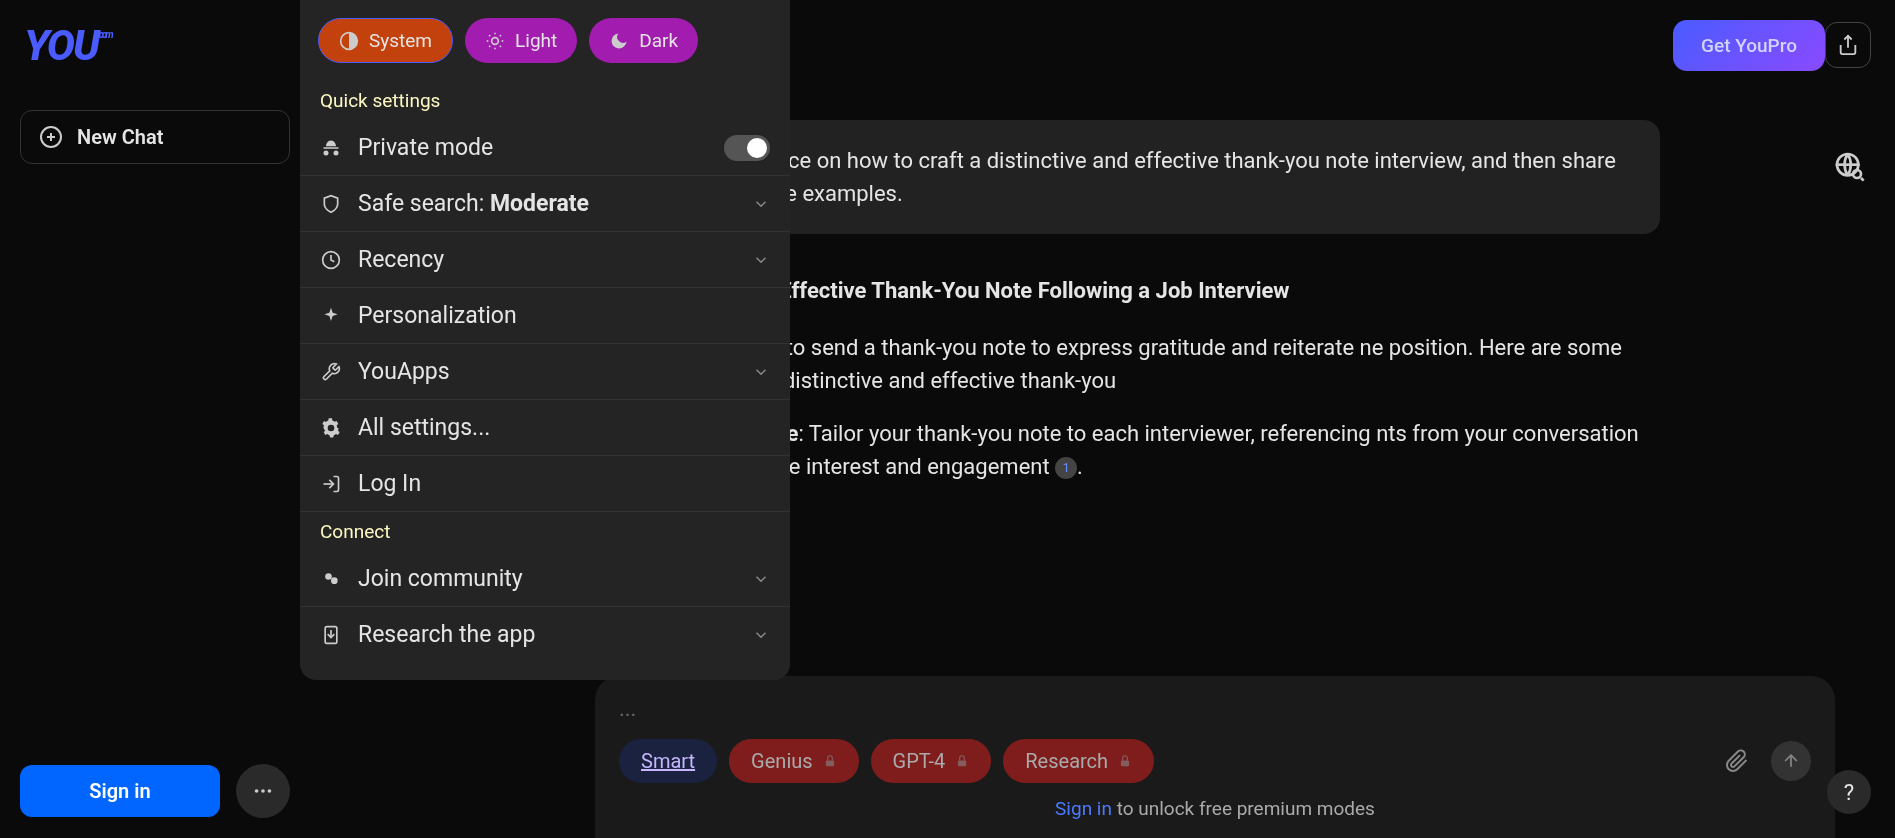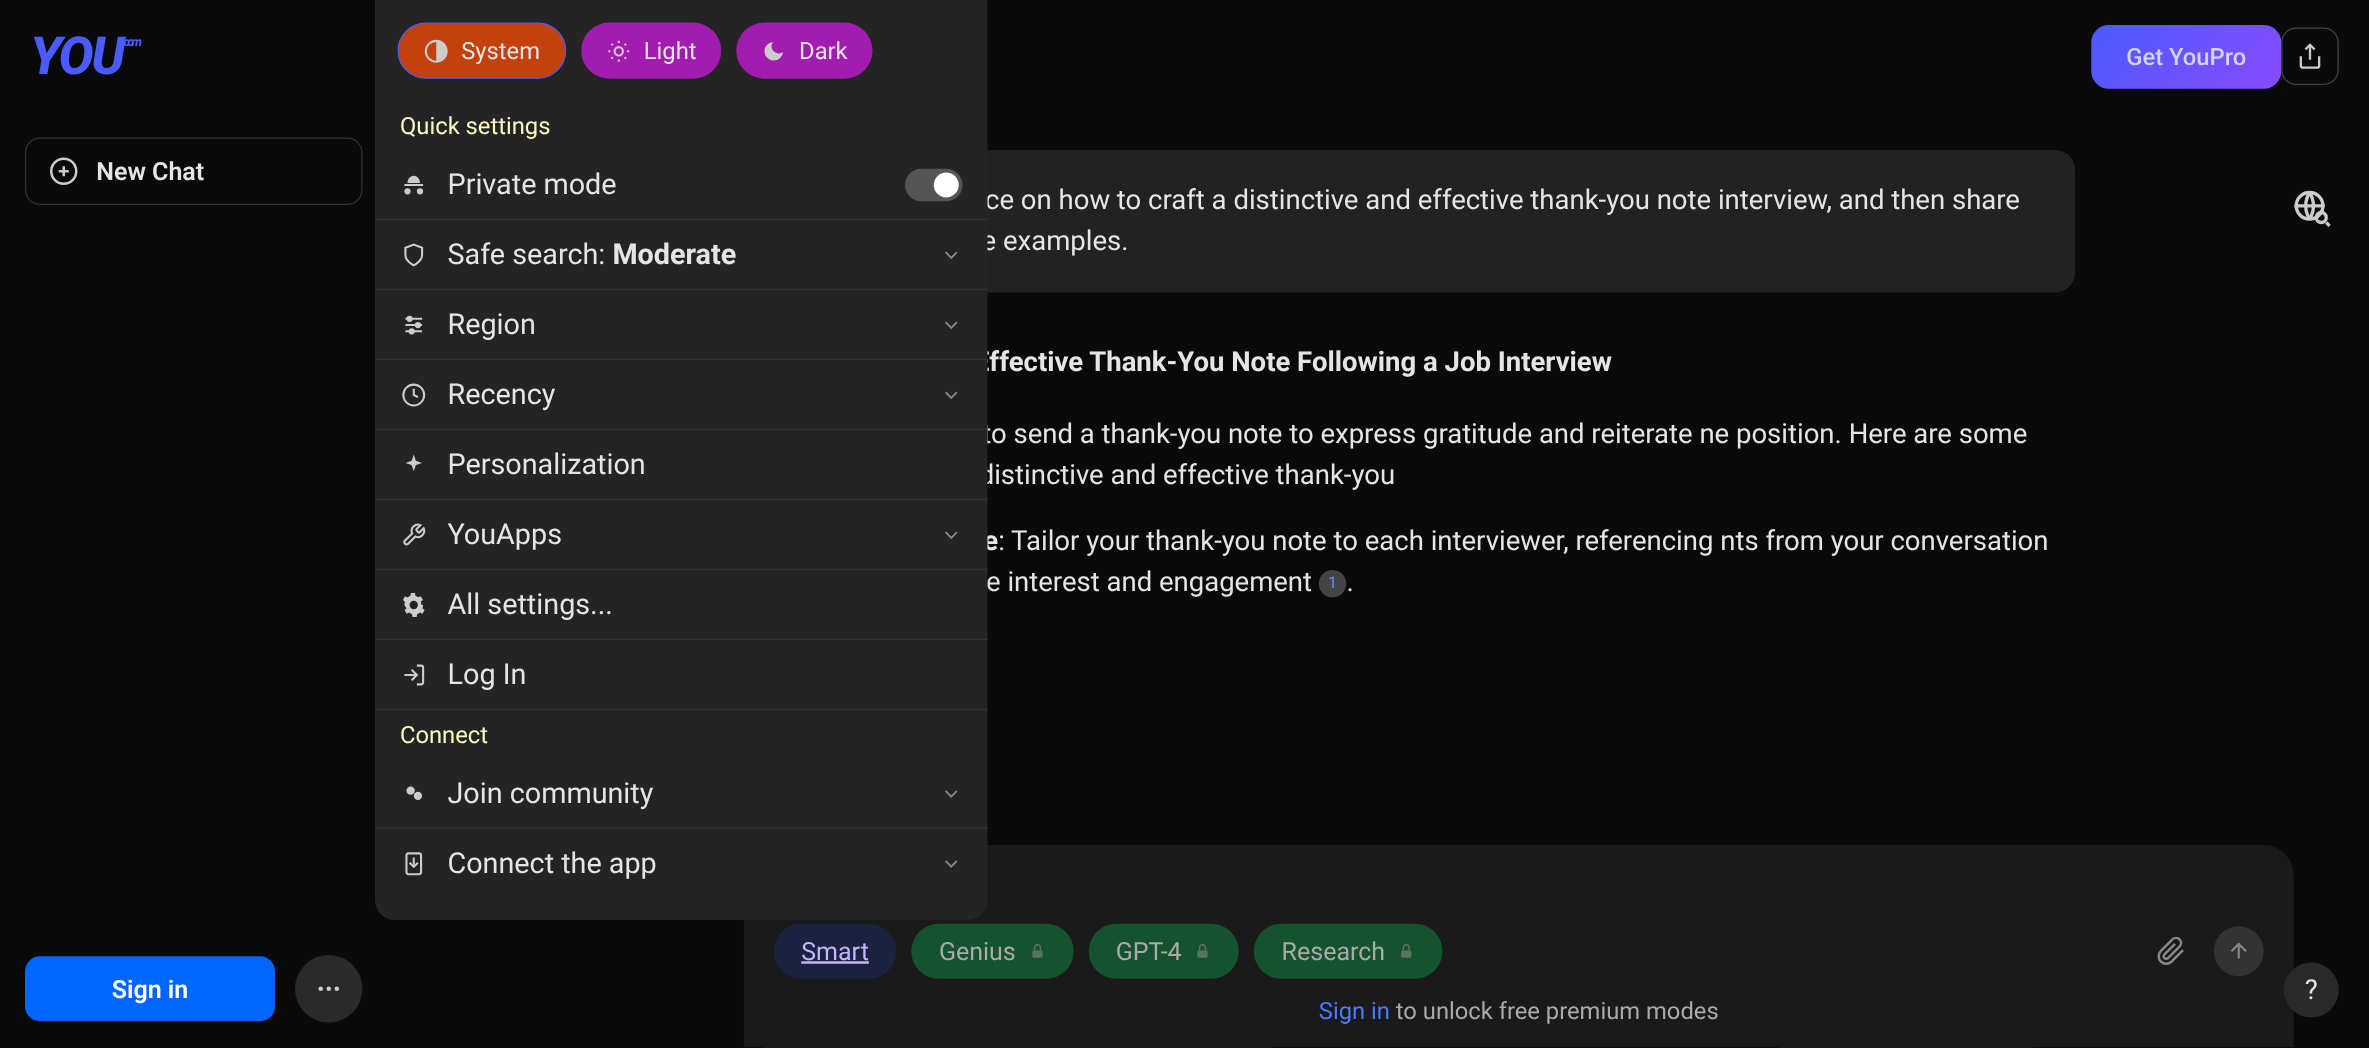--- a/index.html
+++ b/index.html
@@ -249,21 +249,21 @@
 .mode-row {
   display: flex;
   gap: 12px;
   align-items: center;
 }
 .mode-pill {
   display: flex;
   align-items: center;
   gap: 10px;
   padding: 10px 22px;
-  background: #14532d;
+  background: #7f1d1d;
   border-radius: 24px;
   font-size: 20px;
   color: #aaa;
   cursor: pointer;
 }
 .mode-pill.active {
   background: #1a2240;
   color: #c4b5fd;
   text-decoration: underline;
 }
@@ -416,38 +416,20 @@
         </svg>
     </span>
     <span class="settings-text"><span>Safe search: </span><b>Moderate</b></span>
     <span class="chevron">
       <svg width="18" height="18" viewBox="0 0 24 24" fill="none" stroke="#888" stroke-width="2">
           <polyline points="6 9 12 15 18 9"></polyline>
         </svg>
     </span>
   </div>
 
-  <div class="settings-item">
-    <span class="settings-icon">
-      <svg width="20" height="20" viewBox="0 0 24 24" fill="none" stroke="#ccc" stroke-width="2">
-          <line x1="4" y1="6" x2="20" y2="6"></line>
-          <line x1="4" y1="12" x2="20" y2="12"></line>
-          <line x1="4" y1="18" x2="20" y2="18"></line>
-          <circle cx="8" cy="6" r="2" fill="#ccc"></circle>
-          <circle cx="16" cy="12" r="2" fill="#ccc"></circle>
-          <circle cx="10" cy="18" r="2" fill="#ccc"></circle>
-        </svg>
-    </span>
-    <span class="settings-text">Region</span>
-    <span class="chevron">
-      <svg width="18" height="18" viewBox="0 0 24 24" fill="none" stroke="#888" stroke-width="2">
-          <polyline points="6 9 12 15 18 9"></polyline>
-        </svg>
-    </span>
-  </div>
 
   <div class="settings-item">
     <span class="settings-icon">
       <svg width="20" height="20" viewBox="0 0 24 24" fill="none" stroke="#ccc" stroke-width="2">
           <circle cx="12" cy="12" r="10"></circle>
           <polyline points="12 6 12 12 16 14"></polyline>
         </svg>
     </span>
     <span class="settings-text">Recency</span>
     <span class="chevron">
@@ -518,21 +500,21 @@
   </div>
 
   <div class="settings-item">
     <span class="settings-icon">
       <svg width="20" height="20" viewBox="0 0 24 24" fill="none" stroke="#ccc" stroke-width="2">
           <rect x="5" y="2" width="14" height="20" rx="2"></rect>
           <line x1="12" y1="6" x2="12" y2="14"></line>
           <polyline points="8 11 12 15 16 11"></polyline>
         </svg>
     </span>
-    <span class="settings-text">Connect the app</span>
+    <span class="settings-text">Research the app</span>
     <span class="chevron">
       <svg width="18" height="18" viewBox="0 0 24 24" fill="none" stroke="#888" stroke-width="2">
           <polyline points="6 9 12 15 18 9"></polyline>
         </svg>
     </span>
   </div>
 </div>
 
 <div class="main">
   <div class="user-bubble">tips and guidance on how to craft a distinctive and effective thank-you note interview, and then share a few illustrative examples.</div>

